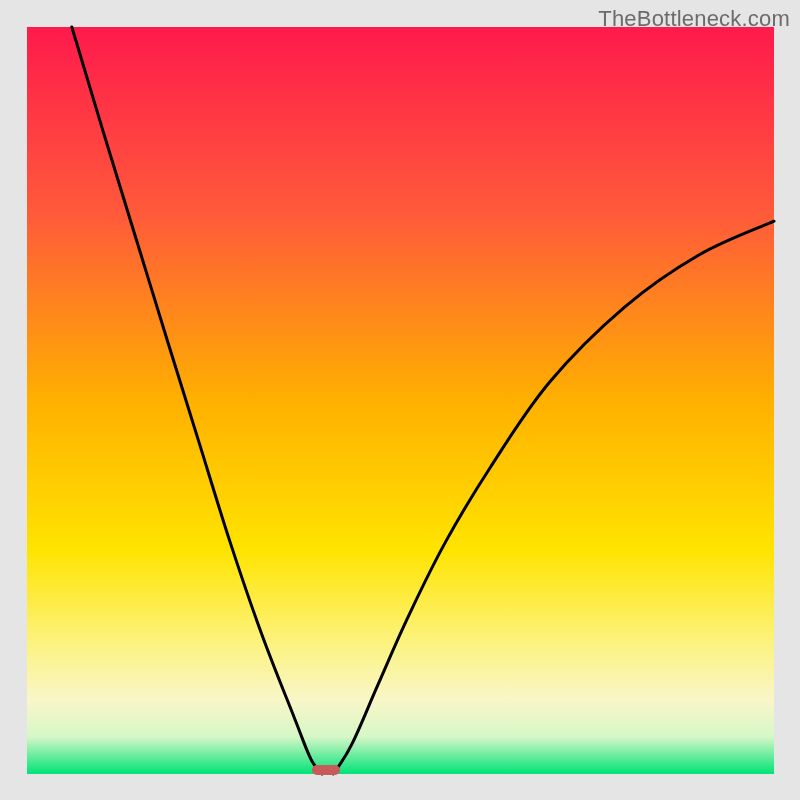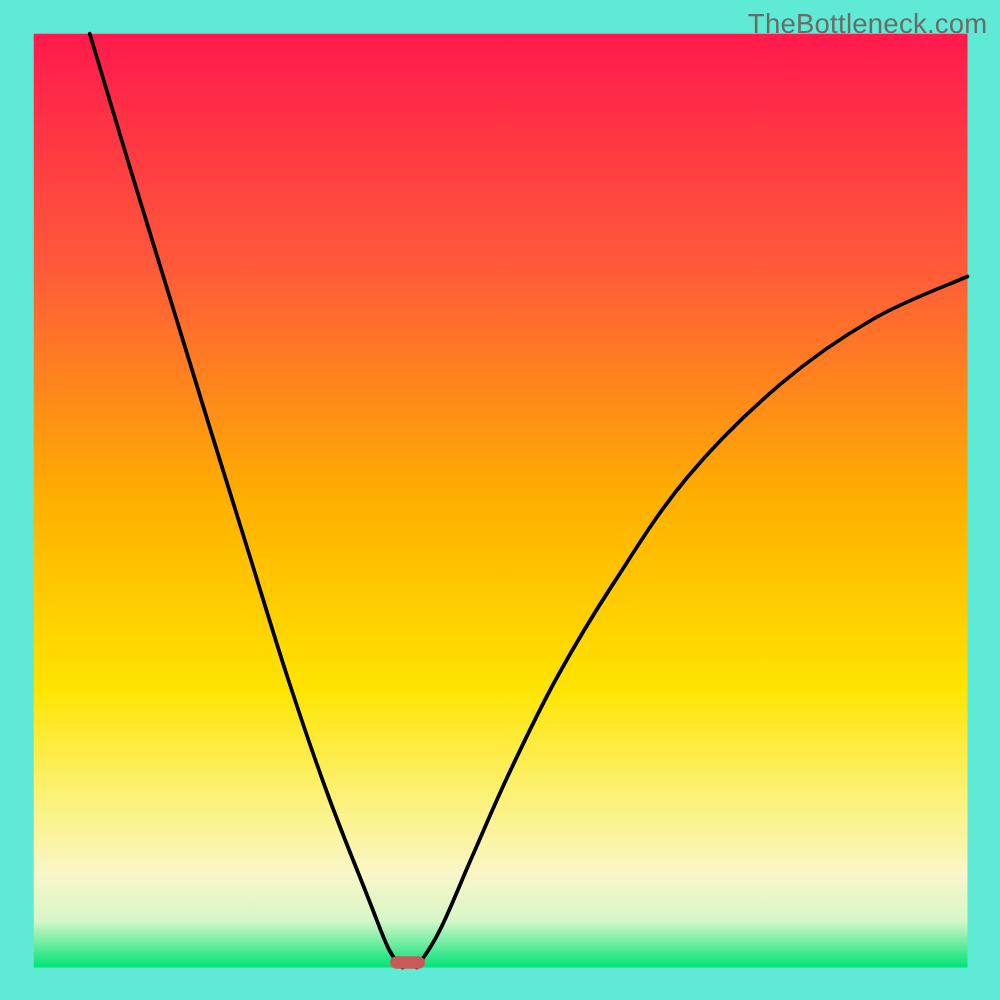--- a/index.html
+++ b/index.html
@@ -10,21 +10,21 @@
     overflow: hidden;
     background: #000;
     font-family: Arial, Helvetica, sans-serif;
   }
   .frame {
     position: absolute;
     left: 0;
     top: 0;
     width: 800px;
     height: 800px;
-    background: #5eead4;
+    background: #e5e5e5;
   }
   .plot-area {
     position: absolute;
     left: 27px;
     top: 27px;
     width: 747px;
     height: 747px;
     background: linear-gradient(
       to bottom,
       #ff1a4c 0%,

